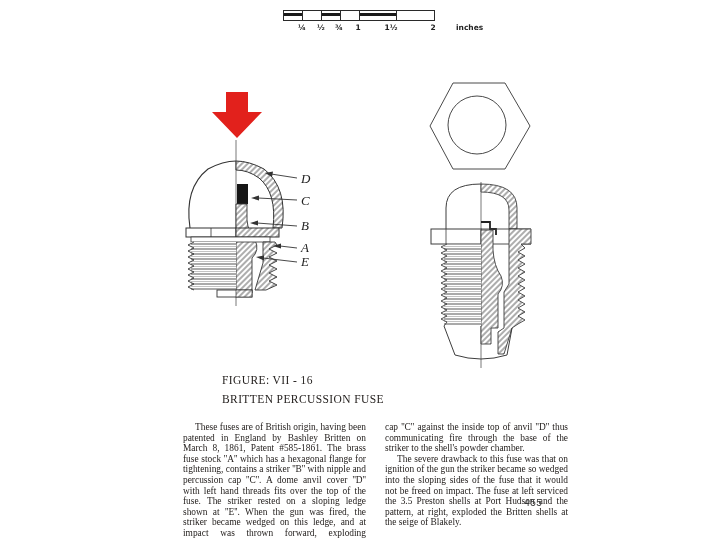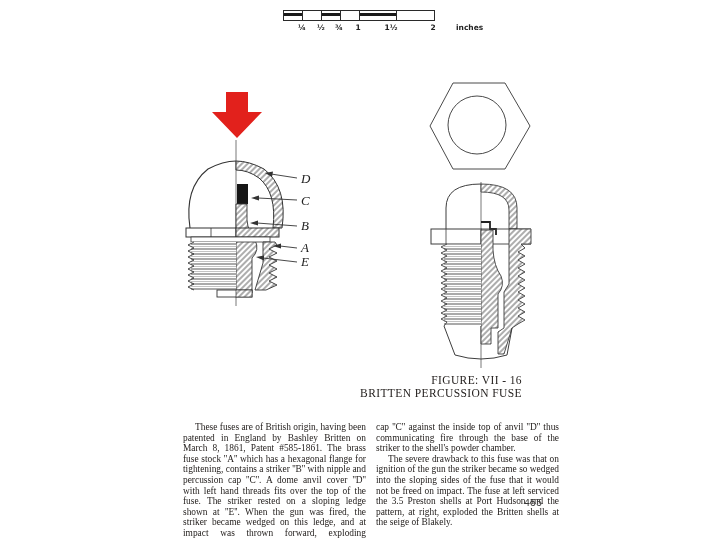--- a/index.html
+++ b/index.html
@@ -16,29 +16,29 @@
   .sb-labels { position:relative; height:10px; margin-top:2px;
     font-family:"DejaVu Sans", sans-serif; font-weight:bold; font-size:7.5px; color:#222; }
   .sb-labels span { position:absolute; transform:translateX(-50%); white-space:nowrap; }
   .sb-unit { transform:none !important;margin-left:13px; }
 
   
   .fig-svg { position:absolute; }
   .part-label { font-family:"Liberation Serif", serif; font-style:italic; font-size:13px; fill:#222; }
 
   
-  .caption { position:absolute; left:222px; top:374px; width:300px; text-align:right;
+  .caption { position:absolute; left:222px; top:374px; width:300px; text-align:left;
     font-size:11.5px; letter-spacing:0.4px; color:#262220; }
-  .caption .line2 { margin-top:1px; }
+  .caption .line2 { margin-top:7px; }
 
   
   .col { position:absolute; top:422px; width:183px; font-size:9.4px; line-height:10.6px;
     text-align:justify; color:#262220; }
   .col-left { left:183px; }
-  .col-right { left:376px; }
+  .col-right { left:385px; }
   .col p { margin:0; }
   .col p.indent { text-indent:12px; }
 
   .page-number { position:absolute; left:524px; top:498px; font-size:10px; color:#3a3a3a;font-family:Liberation Mono, monospace; }
 </style>
 </head>
 <body>
 
 <div class="page">
 

